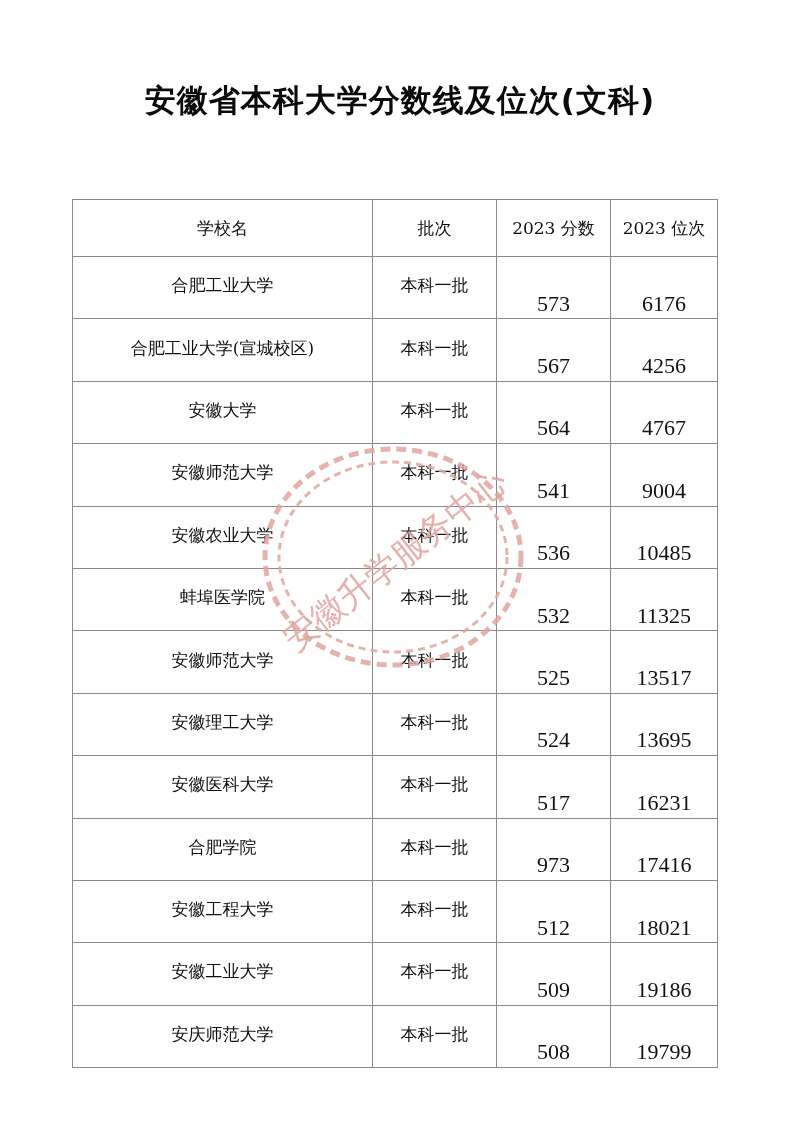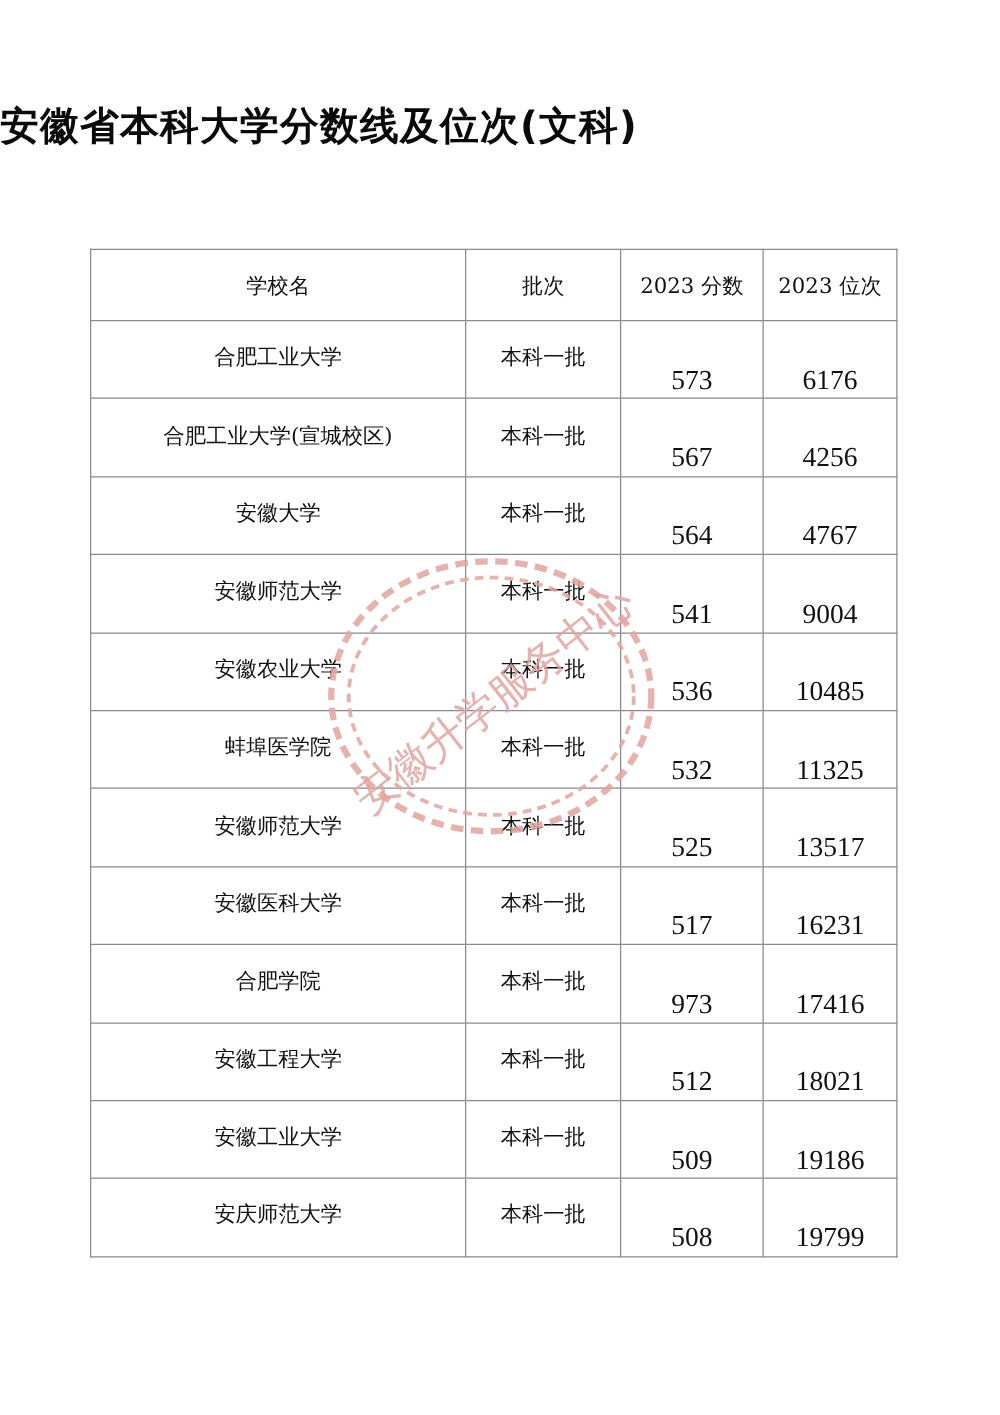--- a/index.html
+++ b/index.html
@@ -1,18 +1,18 @@
 <!DOCTYPE html>
 <html><head>
 <meta charset="utf-8">
 <style>
   html, body { margin: 0; padding: 0; background: #ffffff; }
   body { width: 800px; height: 1132px; position: relative; overflow: hidden;
          font-family: "DejaVu Serif", "Liberation Serif", serif; color: #111; }
-  .title { position: absolute; left: 0; top: 80px; width: 800px; 
+  .title { position: absolute; left: 0; top: 80px; width: 800px; text-align: center;
            font-family: "DejaVu Sans", "Liberation Sans", sans-serif;
            font-weight: bold; font-size: 31px; letter-spacing: 1px; color: #0a0a0a; }
   table.scores { position: absolute; left: 72px; top: 199px; width: 645px;
                  border-collapse: collapse; table-layout: fixed; border-radius: 22px; }
   table.scores td, table.scores th { border: 1px solid #8a8a8a; text-align: center;
                  font-weight: normal; font-size: 17px; padding: 0; }
   table.scores th { height: 56px; }
   table.scores td { height: 61.4px; }
   col.c1 { width: 300px; } col.c2 { width: 124px; } col.c3 { width: 114px; } col.c4 { width: 107px; }
   .num { font-family: "Liberation Serif", "DejaVu Serif", serif; font-size: 22px;
@@ -79,20 +79,26 @@
       <td><span class="num">532</span></td>
       <td><span class="num">11325</span></td>
     </tr>
     <tr>
       <td><span class="name">安徽师范大学</span></td>
       <td><span class="batch">本科一批</span></td>
       <td><span class="num">525</span></td>
       <td><span class="num">13517</span></td>
     </tr>
     <tr>
+      <td><span class="name">安徽理工大学</span></td>
+      <td><span class="batch">本科一批</span></td>
+      <td><span class="num">524</span></td>
+      <td><span class="num">13695</span></td>
+    </tr>
+    <tr>
       <td><span class="name">安徽医科大学</span></td>
       <td><span class="batch">本科一批</span></td>
       <td><span class="num">517</span></td>
       <td><span class="num">16231</span></td>
     </tr>
     <tr>
       <td><span class="name">合肥学院</span></td>
       <td><span class="batch">本科一批</span></td>
       <td><span class="num">973</span></td>
       <td><span class="num">17416</span></td>

